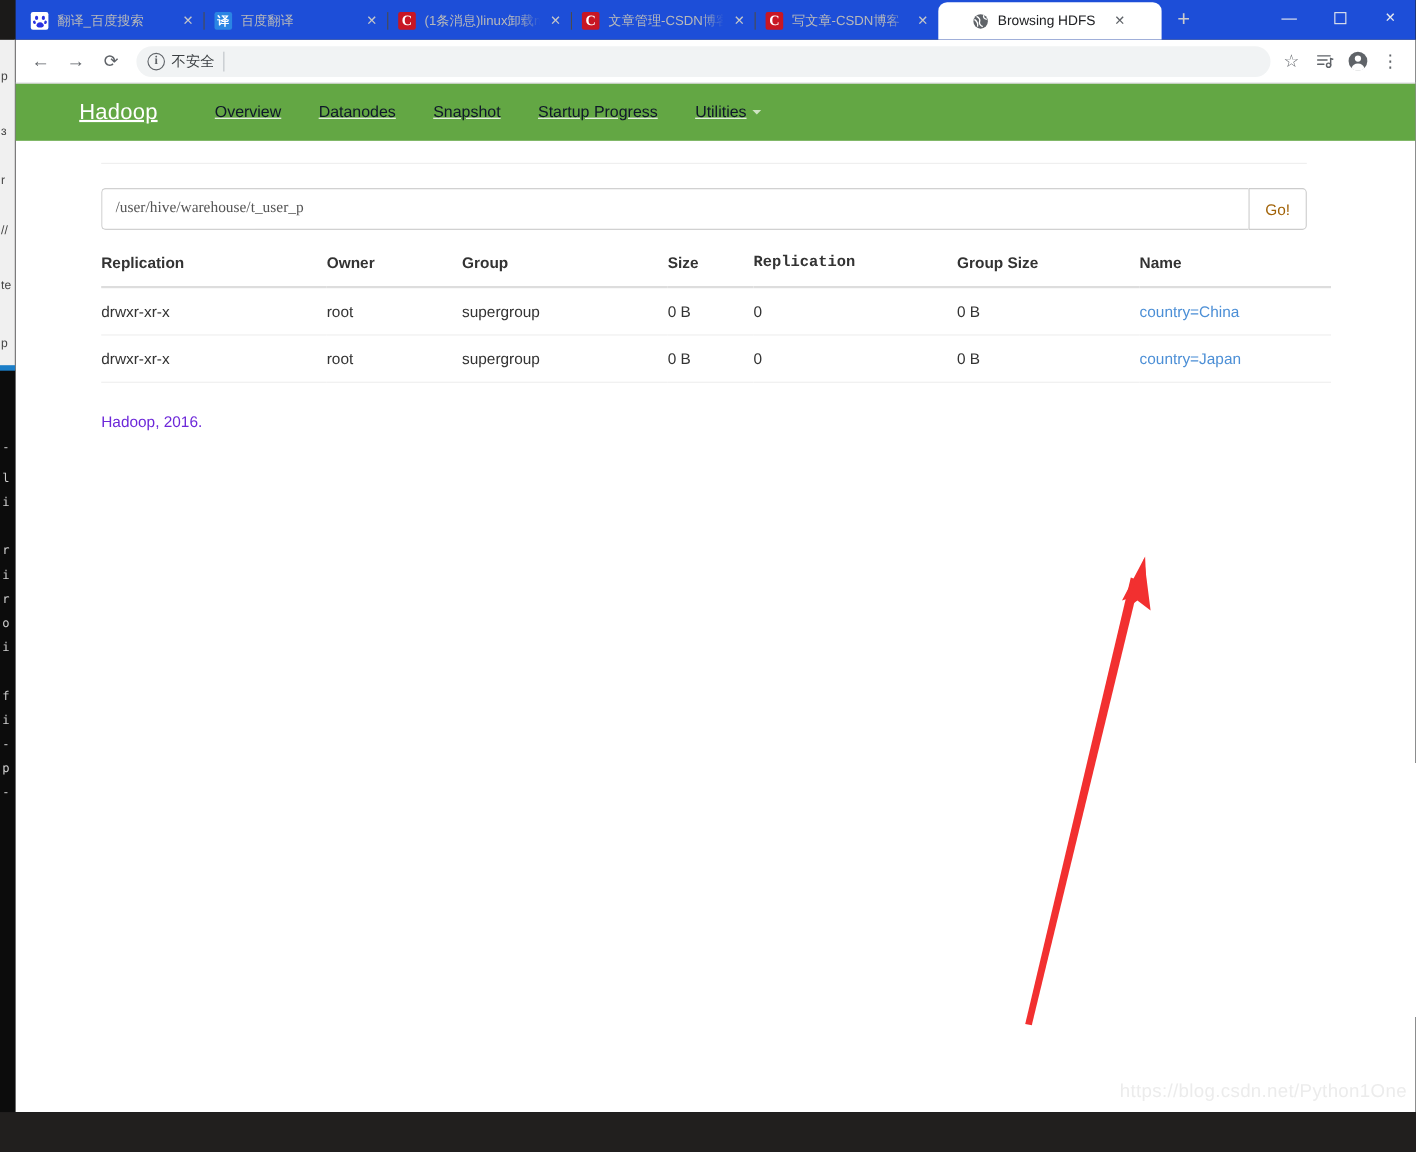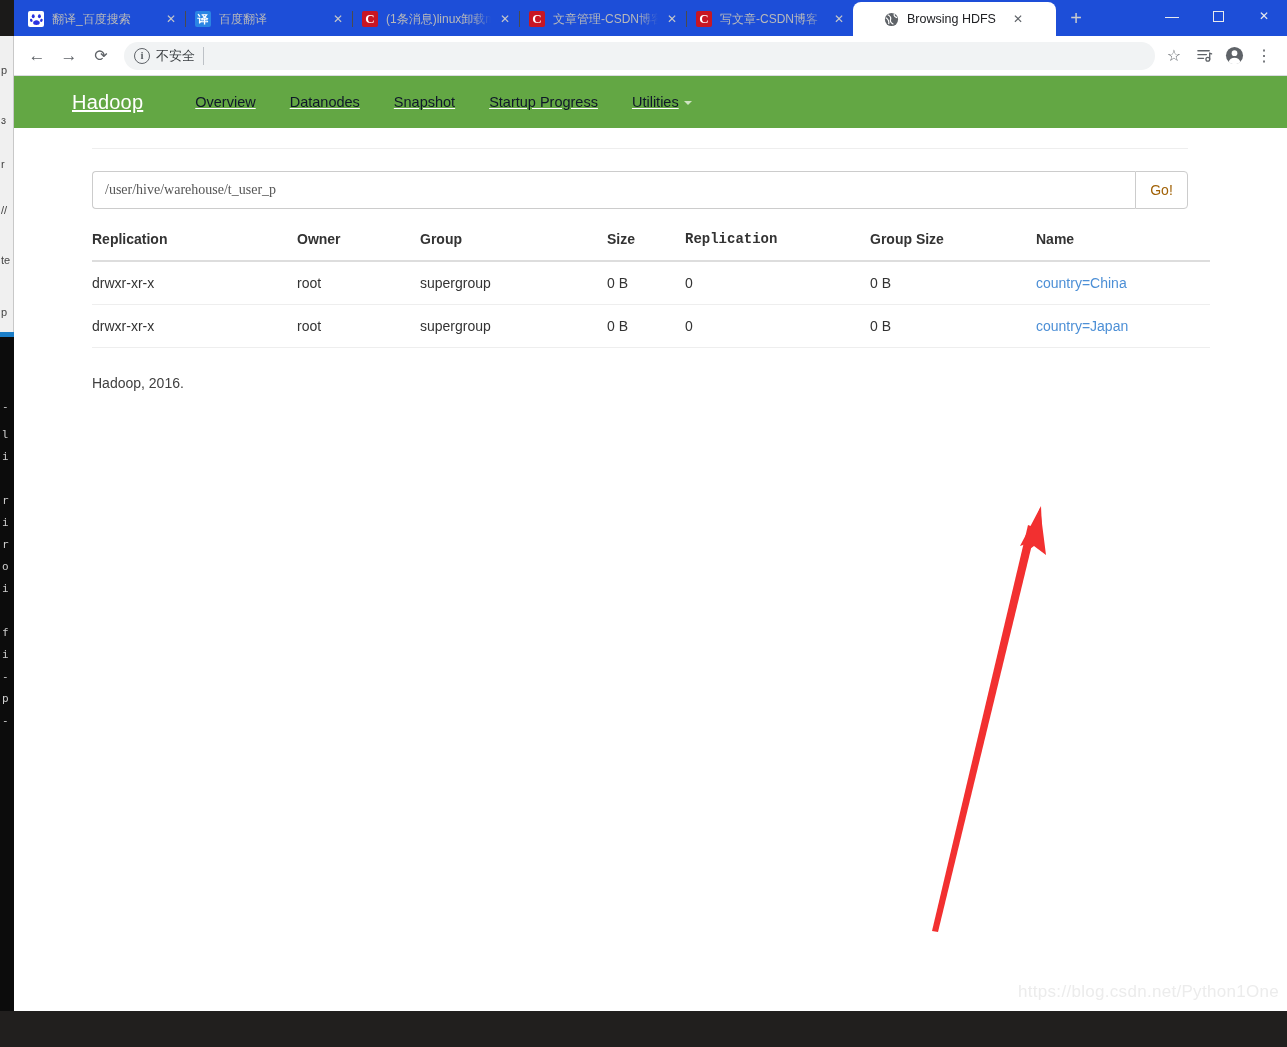--- a/index.html
+++ b/index.html
@@ -356,21 +356,21 @@
   .col-owner { width: 123px; margin-left: 12px; }
   .col-group { width: 187px; }
   .col-size { width: 78px; }
   .col-repl { width: 185px; font-family: Liberation Mono, monospace; }
   .col-block { width: 166px; }
   .col-name { width: auto; }
 
   #footer {
     margin: 27px 0 0 22px;
     font-size: 14px;
-    color: #404040;
+    color: #6d28d9;
   }
 
   
   #annotation {
     position: absolute;
     left: 0; top: 0;
     width: 1273px; height: 935px;
     pointer-events: none;
   }
 

